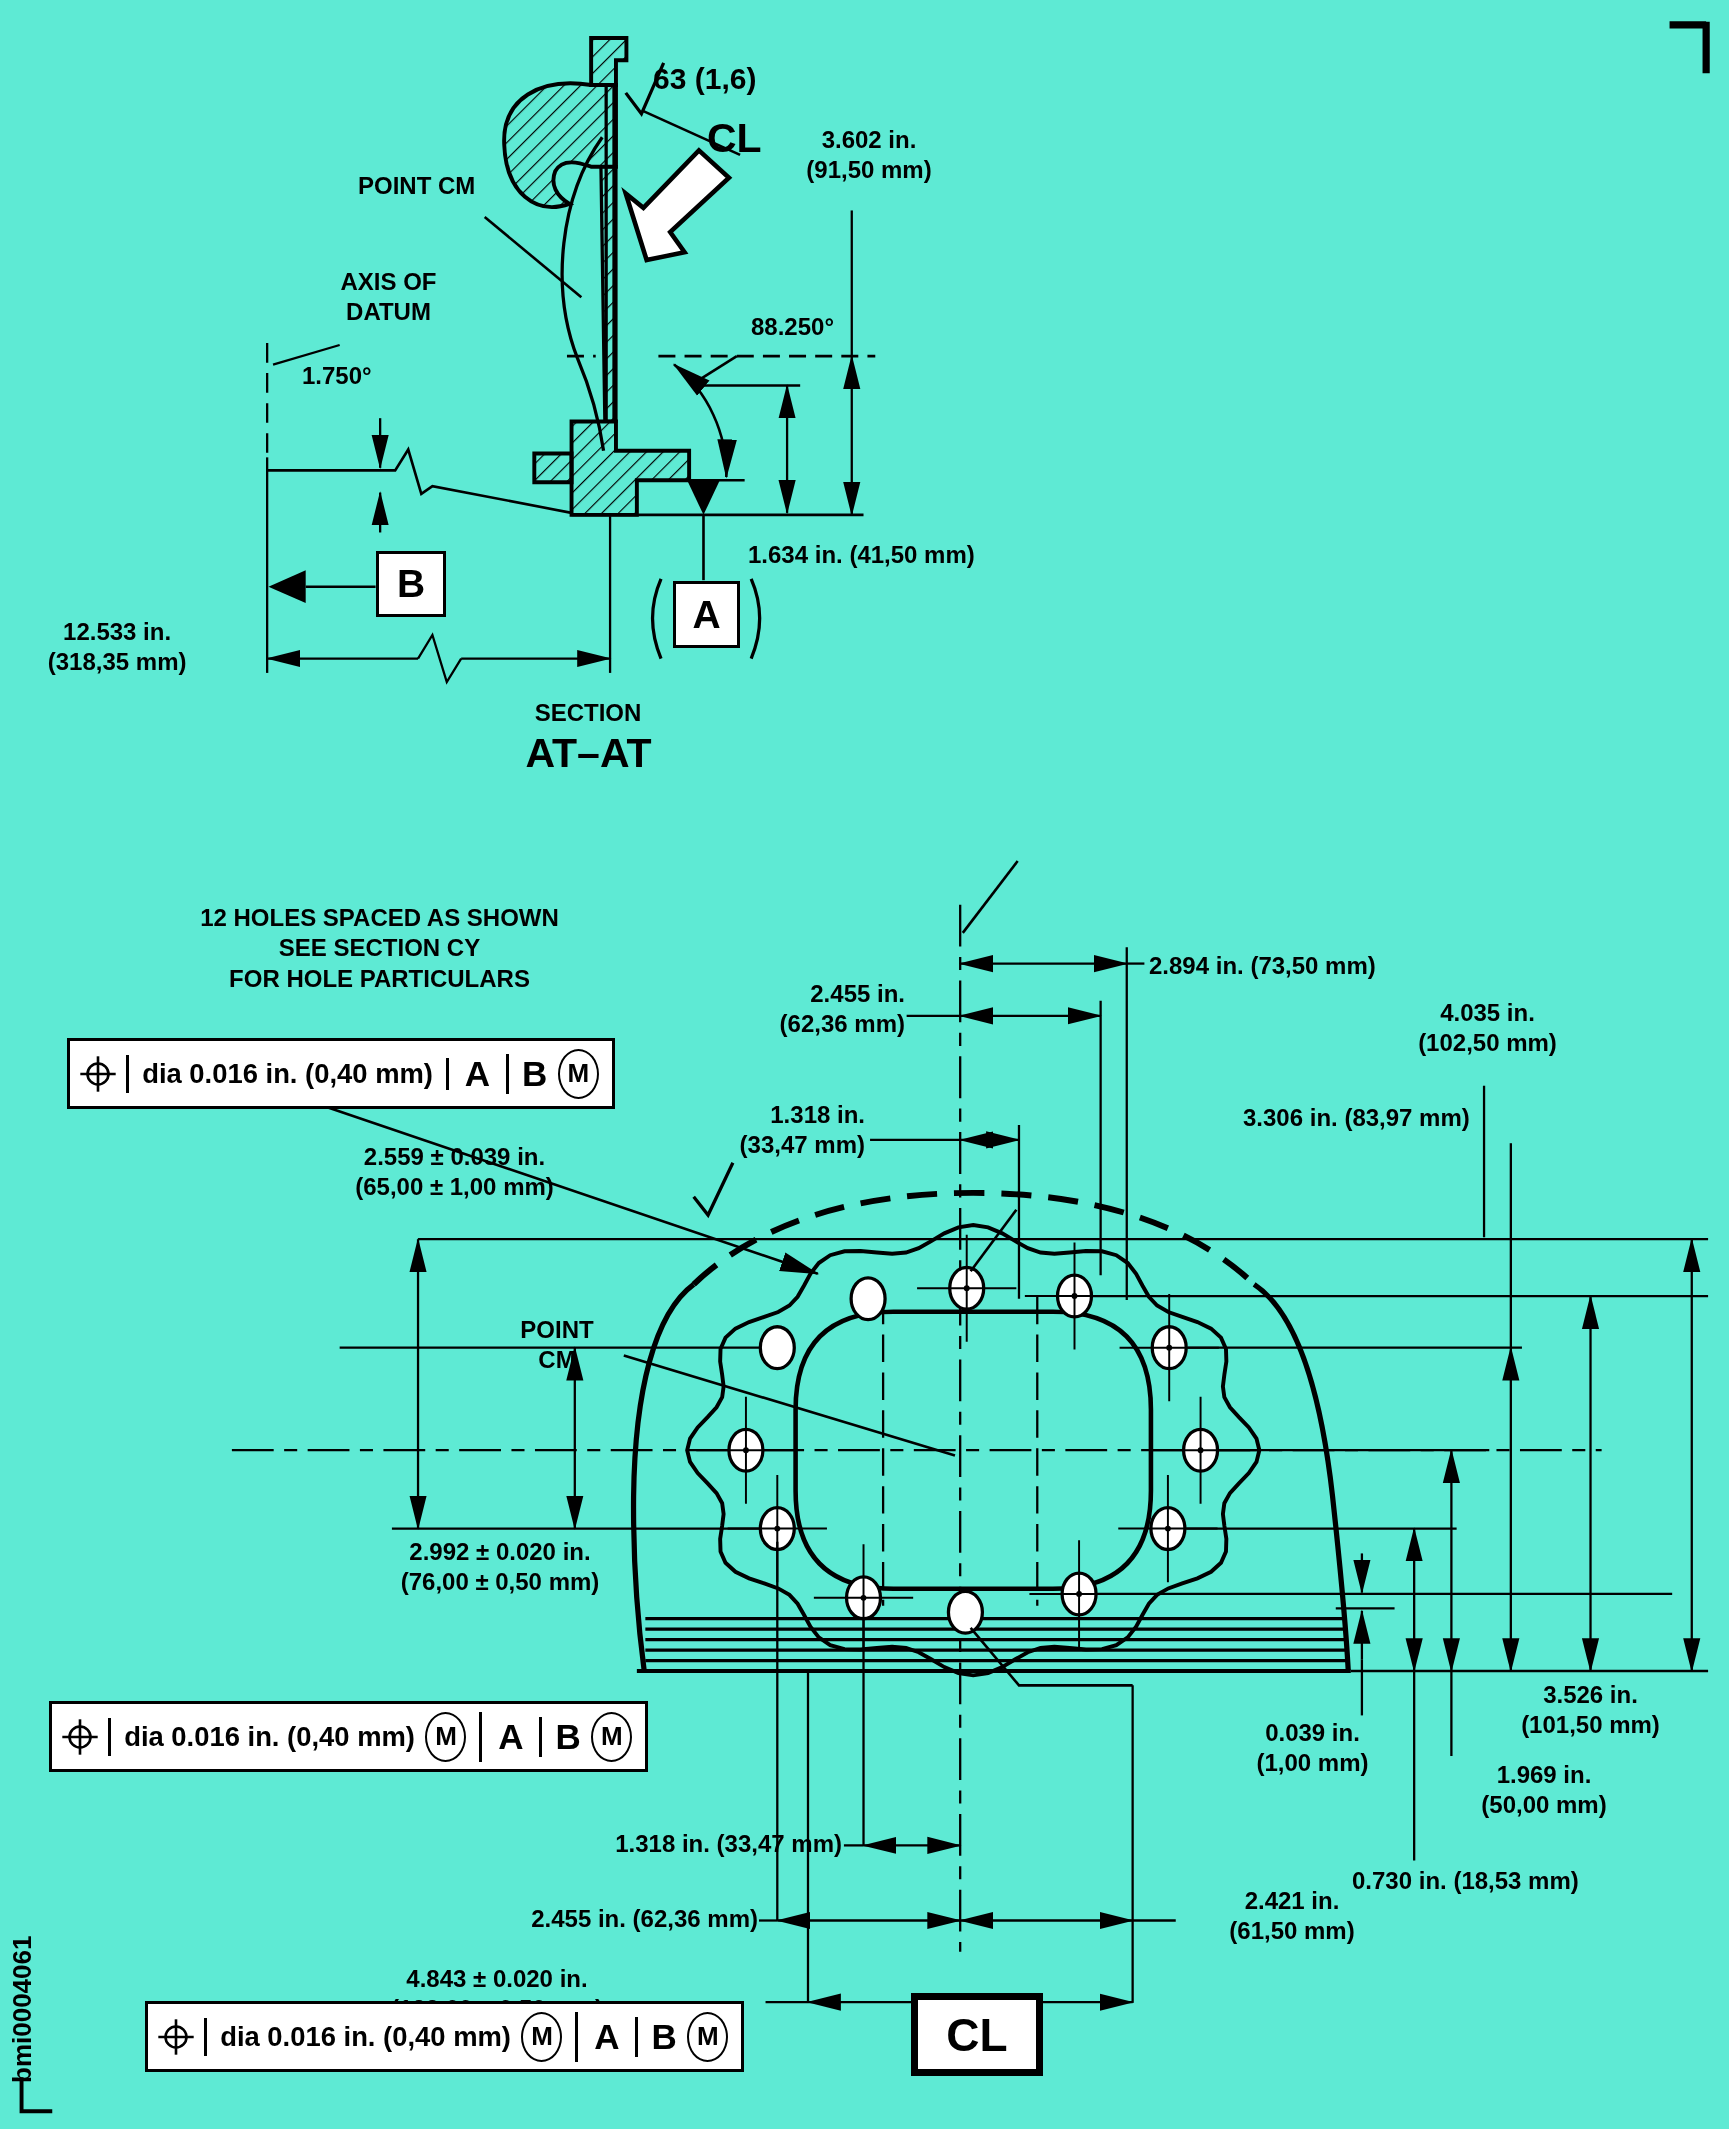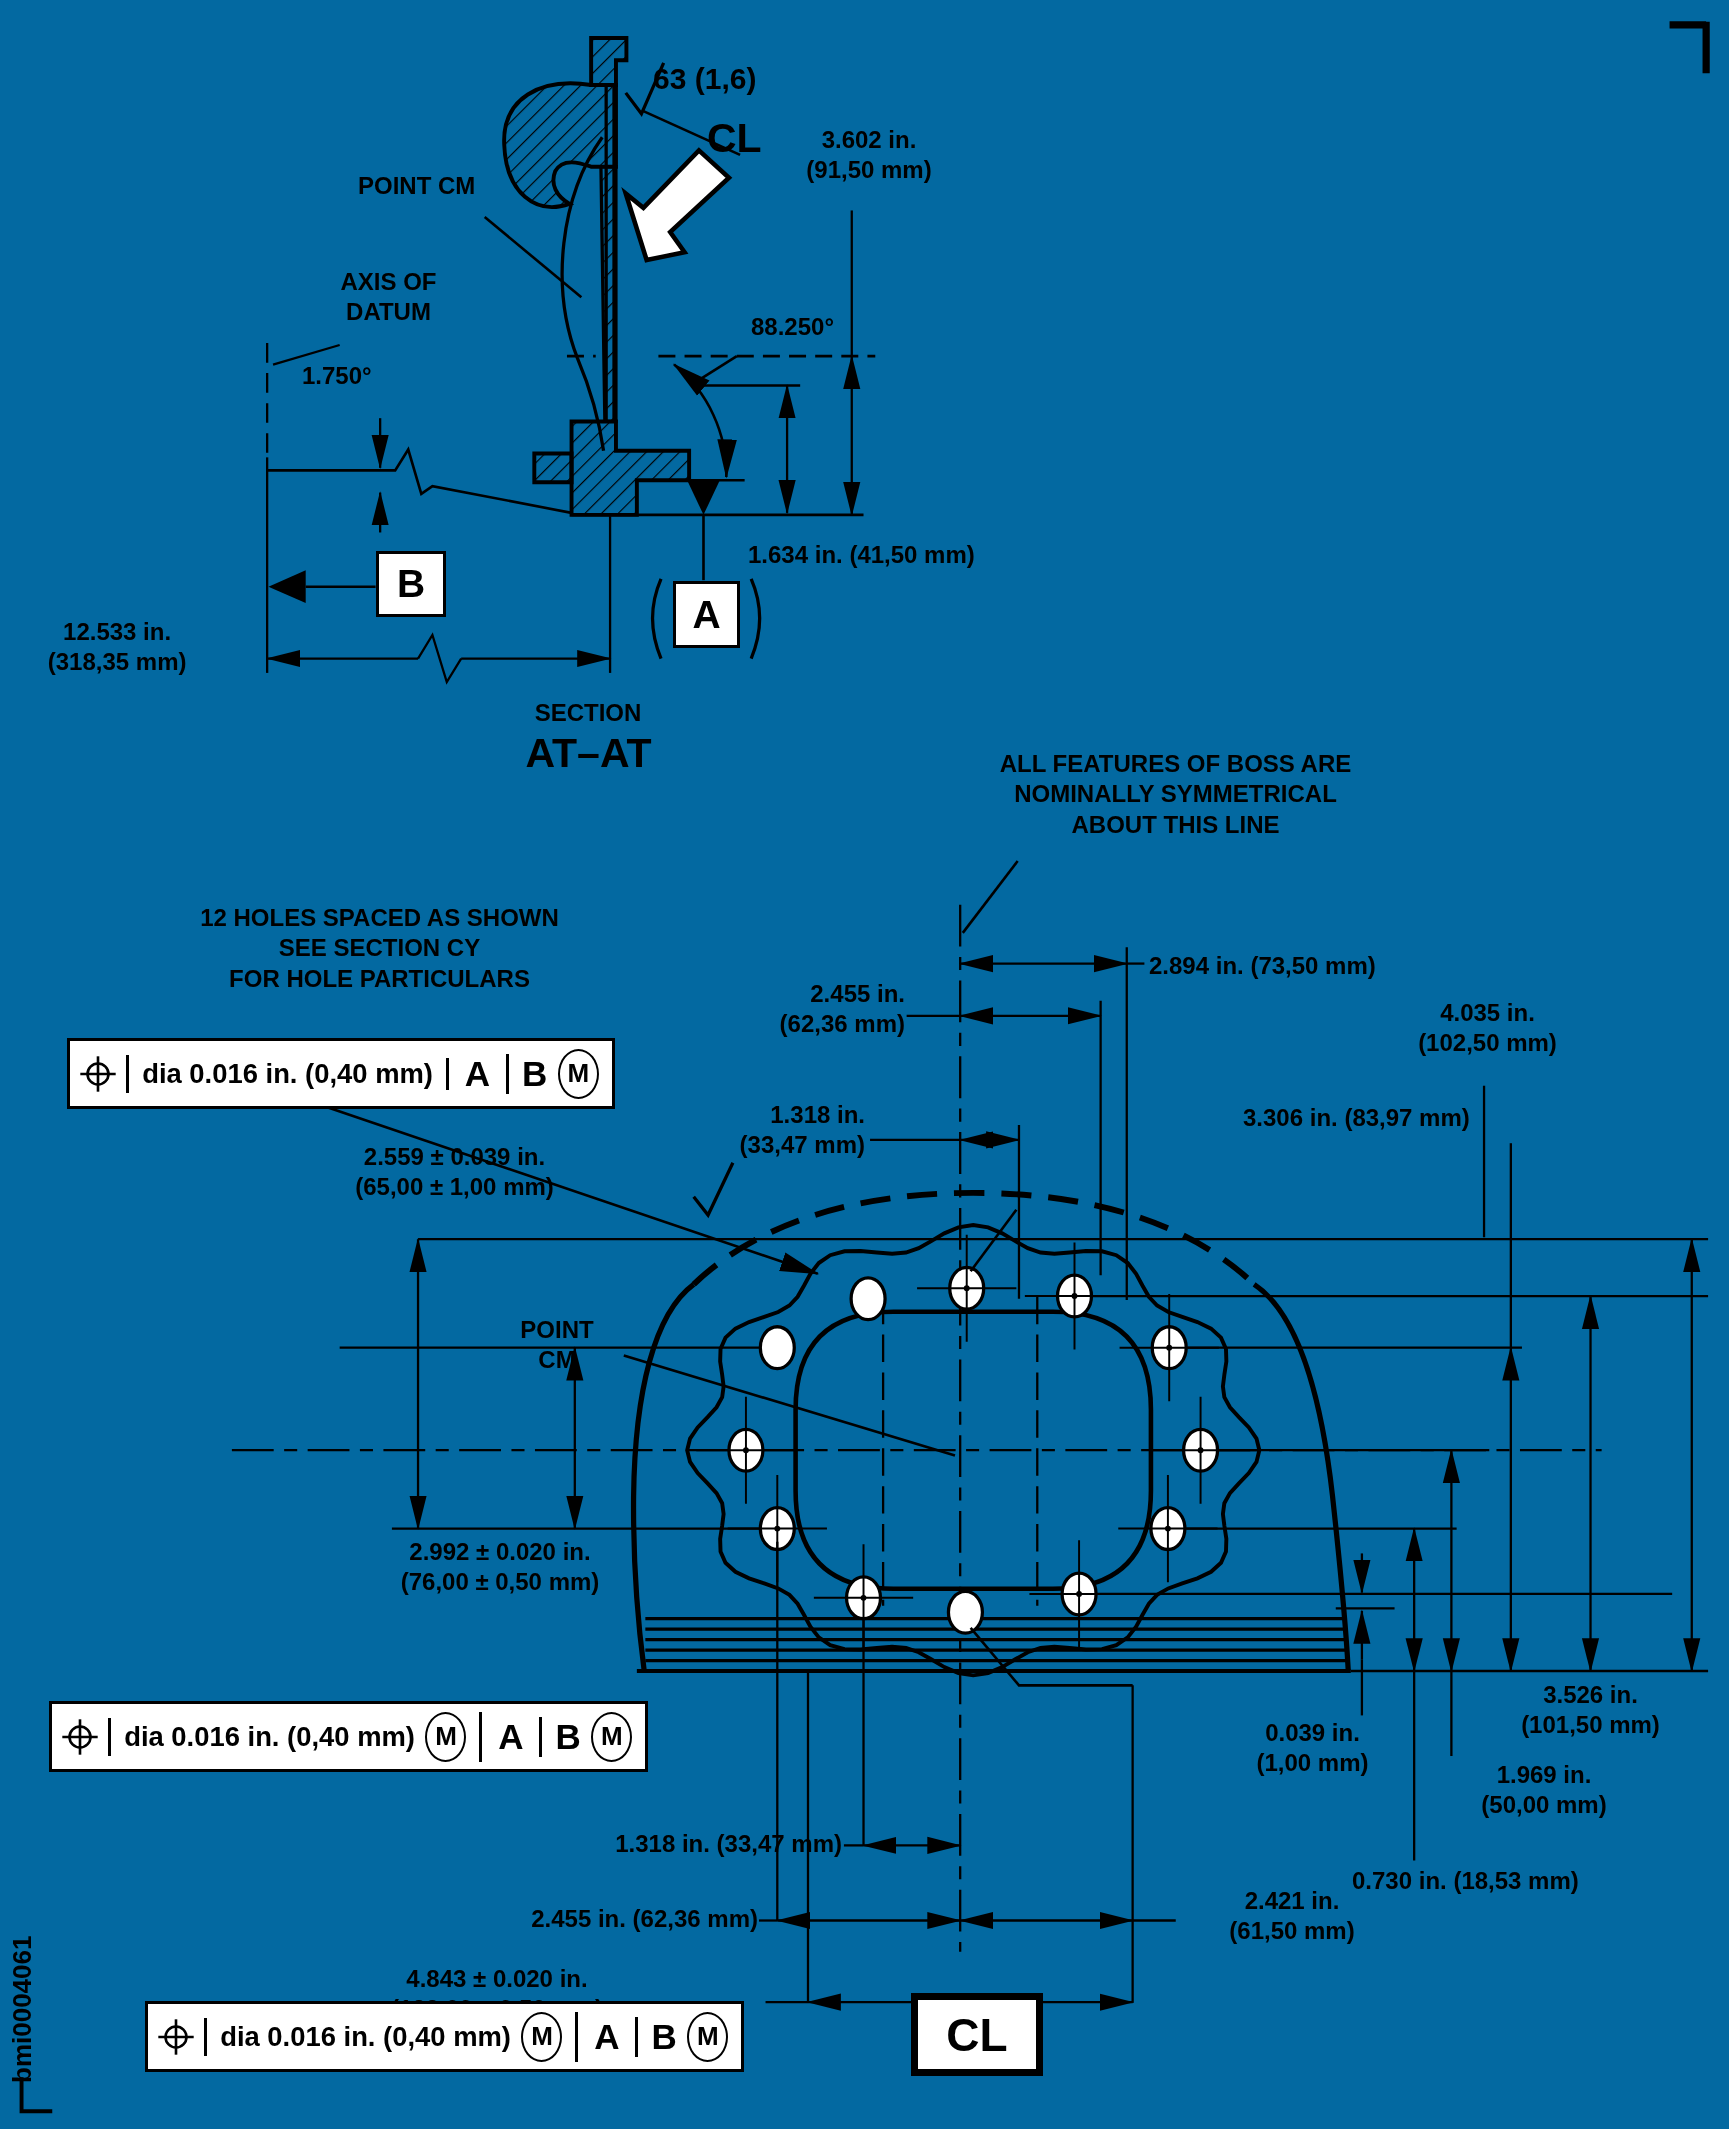--- a/index.html
+++ b/index.html
@@ -1,16 +1,16 @@
 <!DOCTYPE html>
 <html style="font-size:10.5px"><head>
 <meta charset="utf-8">
 <style>
   html,body{margin:0;padding:0;background:#fff;}
-  #canvas{position:relative;width:1729px;height:2129px;background:#0369a1;overflow:hidden;
+  #canvas{position:relative;width:1729px;height:2129px;background:#5eead4;overflow:hidden;
           font-family:"Liberation Sans",sans-serif;color:#000;}
   #lines{position:absolute;left:0;top:0;}
   .lbl{position:absolute;font-weight:bold;font-size:24px;line-height:1.27;white-space:pre-line;color:#000;}
   .c{text-align:center;}
   .r{text-align:right;}
   .big{font-size:41px;}
   .datumbox{position:absolute;border:3.9px solid #000;background:#fff;display:flex;align-items:center;
             justify-content:center;font-weight:bold;font-size:39px;}
   .fcf{position:absolute;display:flex;border:3.3px solid #000;background:#fff;height:65px;align-items:center;}
   .fcf .cell{display:flex;align-items:center;justify-content:center;border-right:3.3px solid #000;padding:0 13px;}
@@ -226,23 +226,20 @@
 (318,35 mm)</div>
 <div class="datumbox" style="left:376px;top:551px;width:64px;height:60px;">
       <span>B</span>
     </div>
 <div class="datumbox" style="left:673px;top:581px;width:61px;height:61px;">
       <span>A</span>
     </div>
 <div class="lbl c" style="left:516px;top:698px;width:144px;">SECTION</div>
 <div class="lbl c big" style="left:497px;top:727px;width:183px;">AT–AT</div>
 
-<div class="lbl c" style="left:934px;top:749px;width:483px;">ALL FEATURES OF BOSS ARE
-NOMINALLY SYMMETRICAL
-ABOUT THIS LINE</div>
 <div class="lbl c" style="left:131px;top:903px;width:497px;">12 HOLES SPACED AS SHOWN
 SEE SECTION CY
 FOR HOLE PARTICULARS</div>
 
 <div class="lbl r" style="left:738px;top:979px;width:167px;">2.455 in.
 (62,36 mm)</div>
 <div class="lbl" style="left:1149px;top:943px;margin-top:8px;">2.894 in. (73,50 mm)</div>
 <div class="lbl r" style="left:698px;top:1100px;width:167px;">1.318 in.
 (33,47 mm)</div>
 <div class="lbl c" style="left:1393px;top:998px;width:189px;">4.035 in.

